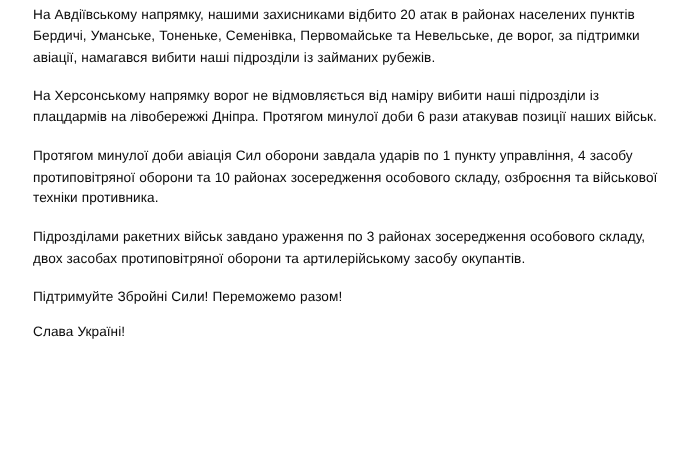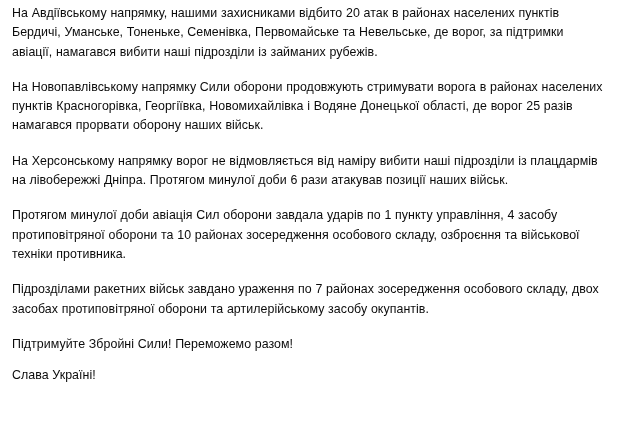--- a/index.html
+++ b/index.html
@@ -12,21 +12,21 @@
     width: 619px;
     height: 421px;
     overflow: hidden;
     font-family: "Liberation Sans", sans-serif;
     color: #0b0b0b;
   }
   .page {
     box-sizing: border-box;
     width: 619px;
     height: 421px;
-    padding: 4px 14px 0 12px;
+    padding: 4px 14px 0 30px;
     background: #ffffff;
   }
   .para {
     font-size: 12.4px;
     line-height: 19.3px;
     margin: 0 0 16px 0;
     text-align: left;
     letter-spacing: 0.05px;
     word-spacing: 0.2px;
     color: #0b0b0b;
@@ -41,23 +41,22 @@
     display: block;
     margin-top: 12px;
   }
 </style>
 </head>
 <body>
 
 <div class="page">
 
   <p class="para">На Авдіївському напрямку, нашими захисниками відбито 20 атак в районах населених пунктів Бердичі, Уманське, Тоненьке, Семенівка, Первомайське та Невельське, де ворог, за підтримки авіації, намагався вибити наші підрозділи із займаних рубежів.</p>
-  <p class="para">На Новопавлівському напрямку Сили оборони продовжують стримувати ворога в районах населених пунктів Красногорівка, Георгіївка, Новомихайлівка і Водяне Донецької області, де ворог 25 разів намагався прорвати оборону наших військ.</p>
   <p class="para">На Херсонському напрямку ворог не відмовляється від наміру вибити наші підрозділи із плацдармів на лівобережжі Дніпра. Протягом минулої доби 6 рази атакував позиції наших військ.</p>
   <p class="para">Протягом минулої доби авіація Сил оборони завдала ударів по 1 пункту управління, 4 засобу протиповітряної оборони та 10 районах зосередження особового складу, озброєння та військової техніки противника.</p>
-  <p class="para">Підрозділами ракетних військ завдано ураження по 7 районах зосередження особового складу, двох засобах протиповітряної оборони та артилерійському засобу окупантів.</p>
+  <p class="para">Підрозділами ракетних військ завдано ураження по 3 районах зосередження особового складу, двох засобах протиповітряної оборони та артилерійському засобу окупантів.</p>
 
   <p class="para closing">
     <span class="closing-line">Підтримуйте Збройні Сили! Переможемо разом!</span>
     <span class="closing-line">Слава Україні!</span>
   </p>
 
 </div>
 
 </body></html>

